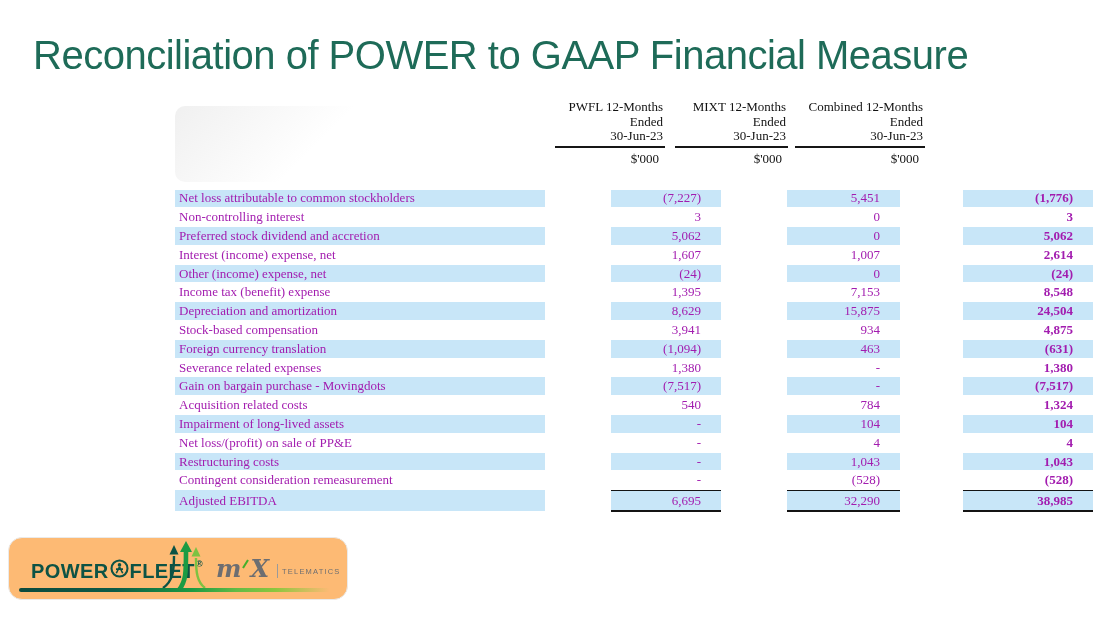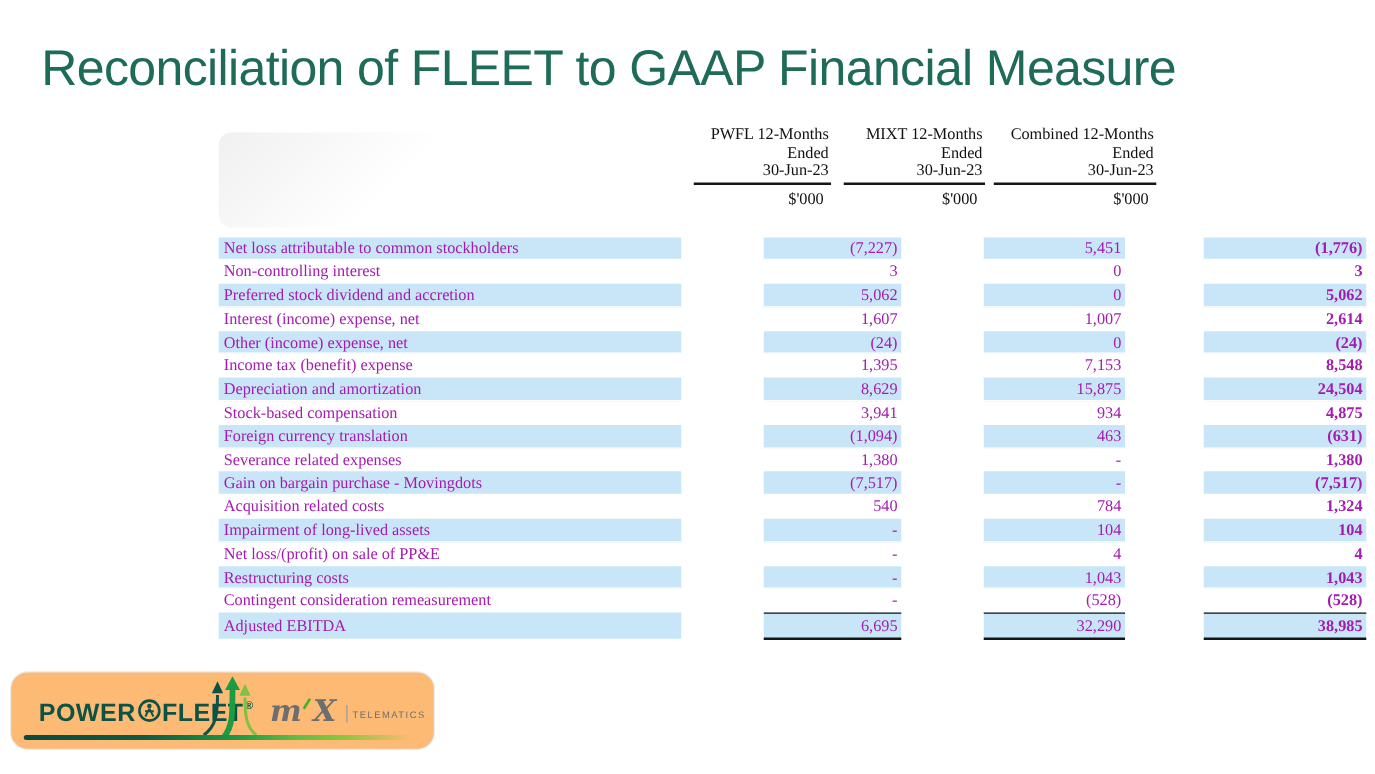--- a/index.html
+++ b/index.html
@@ -17,21 +17,21 @@
            background:linear-gradient(135deg,#f0f0f0 0%,#ffffff 22%);}
   .grid{display:grid;grid-template-columns:370px 10px 110px 10px 113px 7px 130px;}
   .col-head{font-size:13px;color:#111;}
   .h-line{text-align:right;line-height:14.5px;padding-right:2px;white-space:nowrap;}
   .h-rule{height:2px;background:#161616;margin-top:2px;}
   .h-unit{text-align:right;padding:3px 6px 0 0;height:18px;font-size:13px;}
   #head-space{height:21px;}
   .trow{height:18.8px;font-size:13px;color:#a21caf;gap:28px;}
   .c{display:flex;align-items:center;box-sizing:border-box;border-bottom:1.4px solid #fff;overflow:hidden;}
   .label{padding-left:4px;white-space:nowrap;}
-  .num{justify-content:flex-end;padding-right:3px;}
+  .num{justify-content:flex-end;padding-right:20px;}
   .g{background:#fff;}
   .hl .c{background:var(--hl,#C8E6F8);}
   .combined{font-weight:bold;}
   .total{height:22px;}
   .total .label{font-weight:normal;}
   .total .num{border-top:1.4px solid #141414;border-bottom:2.8px solid #141414;}
 
   
   #logo-box{position:absolute;left:8px;top:537px;width:338px;height:61px;
             border:1px solid #eaeaea;border-radius:14px;background:#fdba74;}
@@ -51,21 +51,21 @@
   .mix-letter{font-family:"DejaVu Serif",serif;font-style:italic;font-weight:bold;font-size:24px;line-height:24px;}
   #mix-accent{margin:0 1px 10px 1px;}
   #mix-divider{width:1px;height:14px;background:#9a9a9a;margin:4px 4px 0 8px;}
   #mix-sub{font-family:"Liberation Sans",sans-serif;font-size:7.5px;letter-spacing:1.2px;margin-top:4px;}
   #swoosh{position:absolute;left:10px;top:50px;width:320px;height:4px;border-radius:3px;
           background:linear-gradient(90deg,#0C4A3D 0%,#0E5B47 30%,#1C9B43 54%,#63BB46 68%,#8CC63F 80%,rgba(140,198,63,0) 97%);}
 </style>
 </head>
 <body>
 
-<div id="title">Reconciliation of FLEET to GAAP Financial Measure</div>
+<div id="title">Reconciliation of POWER to GAAP Financial Measure</div>
 
 <div id="head-bg"></div>
 
 <div id="table">
   <div id="head-cols" class="grid">
       <div class="hspacer"></div>
       <div class="g"></div>
       <div class="col-head">
         <div class="h-line">PWFL 12-Months</div>
         <div class="h-line">Ended</div>

